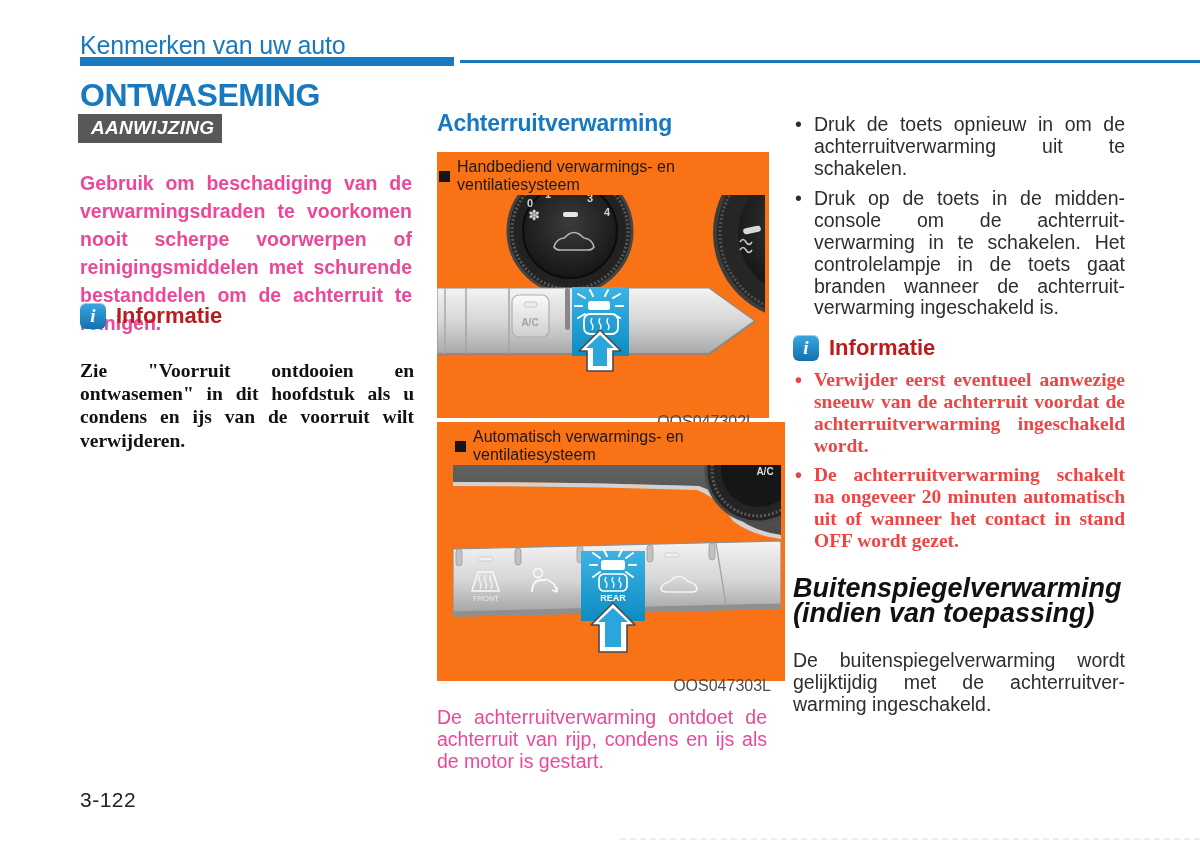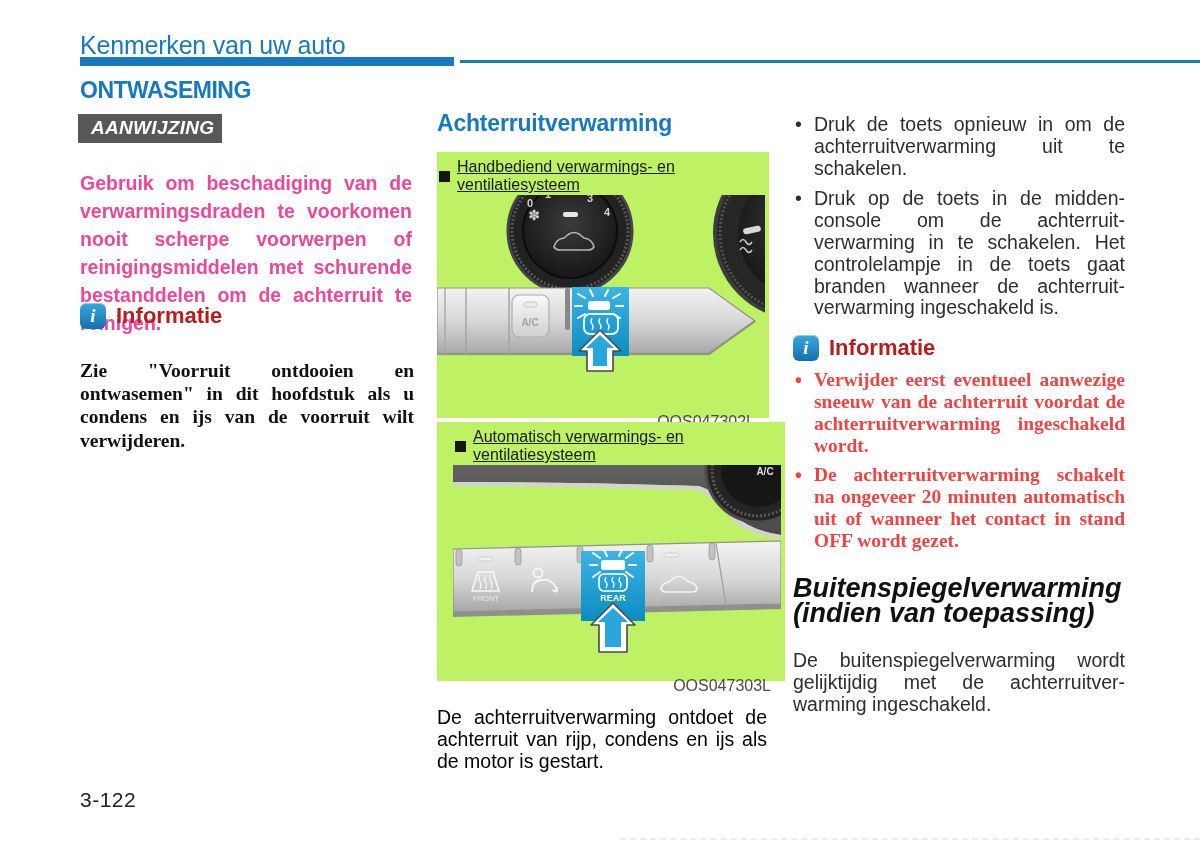--- a/index.html
+++ b/index.html
@@ -6,45 +6,45 @@
   #page{position:relative;width:1200px;height:843px;background:#ffffff;overflow:hidden;
         font-family:"Liberation Sans",sans-serif;color:#1f1f1f;}
   .abs{position:absolute;}
 
   
   .breadcrumb{left:80px;top:31px;font-size:25px;color:#1879be;letter-spacing:-0.2px;}
   .bar-thick{left:80px;top:57px;width:374px;height:9px;background:#1879be;}
   .bar-thin{left:460px;top:60px;width:740px;height:3px;background:#1879be;}
 
   
-  .section-title{left:80px;top:77px;font-size:23px;font-weight:bold;color:#1879be;letter-spacing:-0.5px;}
+  .section-title{left:80px;top:77px;font-size:32px;font-weight:bold;color:#1879be;letter-spacing:-0.5px;}
   .notice-box{left:78px;top:114px;background:#57585a;color:#fff;font-style:italic;font-weight:bold;
               font-size:19px;padding:3px 8px 4px 13px;letter-spacing:0.3px;}
   .para-bold{left:80px;top:149px;width:332px;font-size:19.5px;font-weight:bold;line-height:28px;
              text-align:justify;color:#ec4899;hyphens:manual;}
   .info-head{display:flex;align-items:center;gap:10px;}
   .info-head .label{font-size:22px;font-weight:bold;color:#b91c1c;}
   .info-icon{width:26px;height:26px;border-radius:6px;background:linear-gradient(#3aa7e0,#1470b0);
              color:#fff;font-family:"Liberation Serif",serif;font-style:italic;font-weight:bold;
              font-size:19px;display:flex;align-items:center;justify-content:center;
              box-shadow:inset 0 1px 0 rgba(255,255,255,.45);}
   .info-icon::before{content:"i";}
   .left-info{left:80px;top:303px;}
   .para-serif{left:80px;top:339px;width:334px;font-family:"Liberation Serif",serif;font-weight:bold;
               font-size:19.5px;line-height:23.4px;text-align:justify;color:#111;hyphens:manual;}
 
   
   .mid-title{left:437px;top:110px;font-size:23px;font-weight:bold;color:#1879be;letter-spacing:-0.2px;}
-  .figure{width:332px;background:#bef264;text-decoration:underline;}
+  .figure{width:332px;background:#f97316;}
   .fig1{left:437px;top:152px;height:266px;}
   .fig2{left:437px;top:422px;height:259px;padding-left:16px;}
   .fig-caption{display:flex;align-items:center;gap:7px;padding:6px 2px 1px 2px;font-size:16px;color:#1a1a1a;}
   .caption-square{width:11px;height:11px;background:#151515;flex:0 0 auto;}
   .mid-para{left:437px;top:686px;width:330px;font-size:19.5px;line-height:22px;text-align:justify;
-            color:#000000;hyphens:manual;}
+            color:#ec4899;hyphens:manual;}
 
   
   .right-col{left:793px;top:114px;width:332px;}
   .bullet-item{position:relative;padding-left:21px;margin-bottom:9px;font-size:19.5px;line-height:21.8px;
                text-align:justify;color:#2e2e2e;hyphens:manual;}
   .bullet-item::before{content:"\2022";position:absolute;left:2px;top:0;}
   .right-info{left:793px;top:335px;}
   .right-serif{left:793px;top:369px;width:332px;}
   .serif-bullet{position:relative;padding-left:21px;margin-bottom:7px;font-family:"Liberation Serif",serif;
                 font-weight:bold;font-size:19.5px;line-height:22px;text-align:justify;color:#ef4444;hyphens:manual;}

